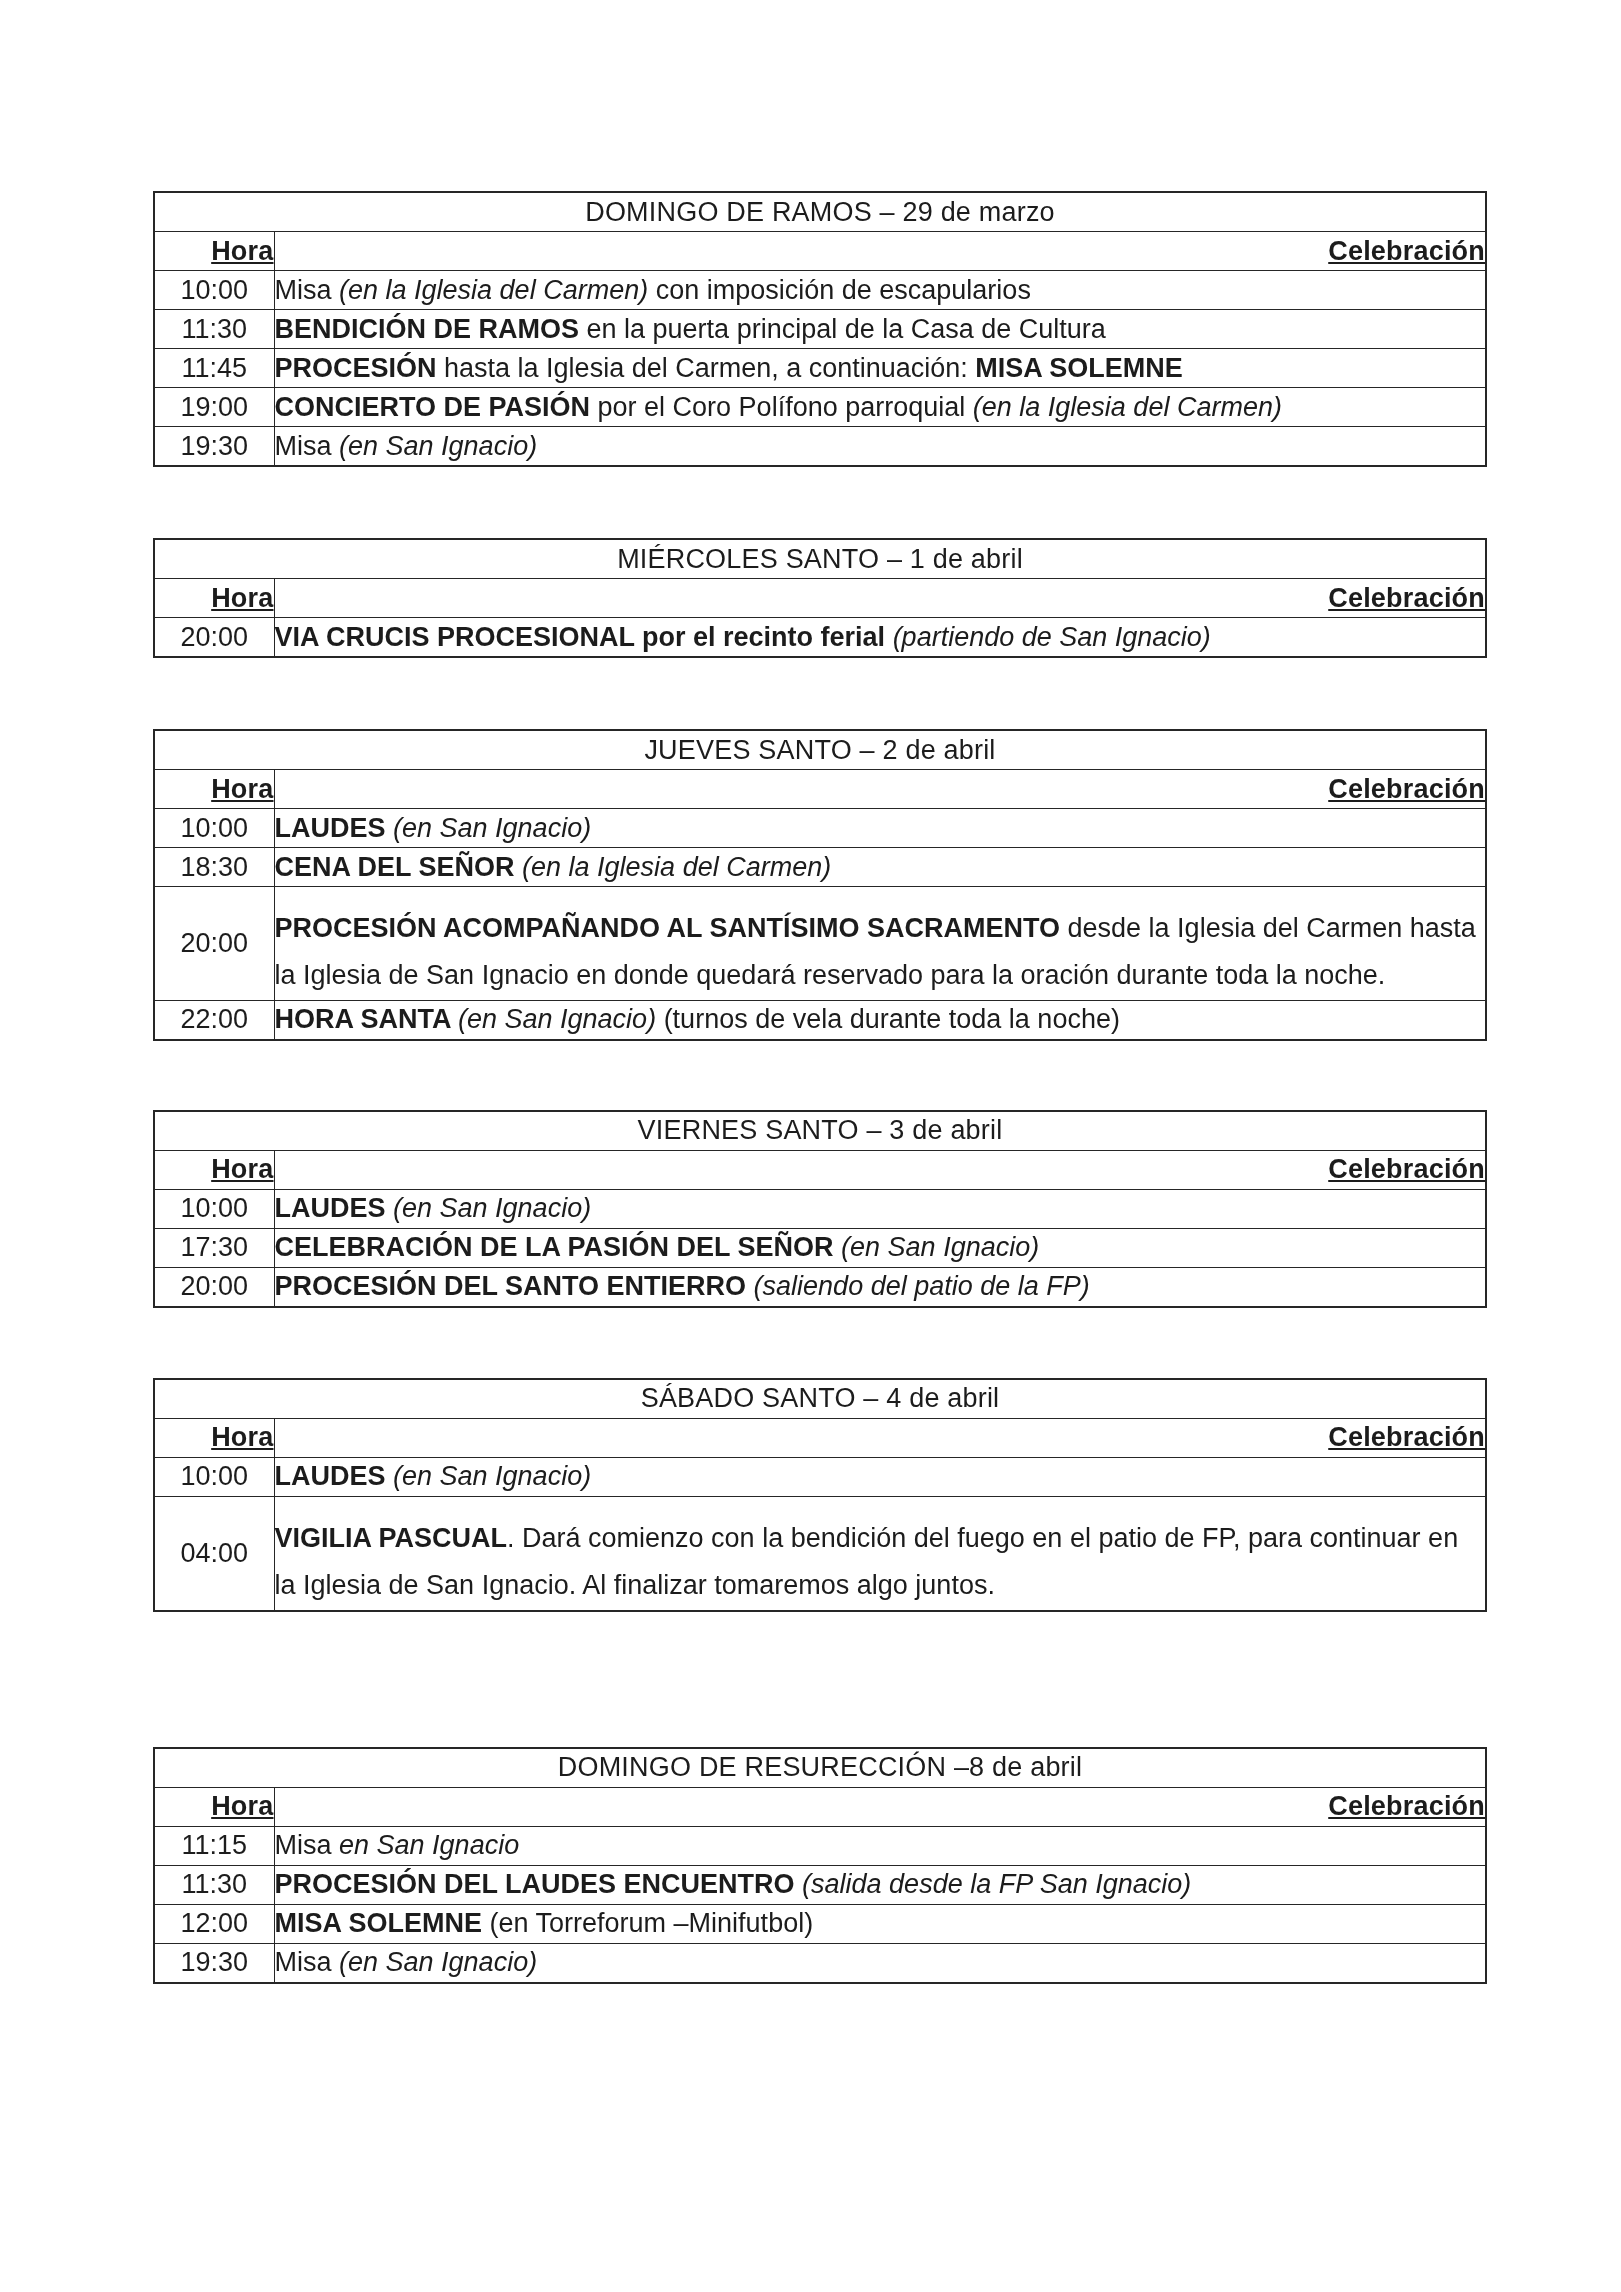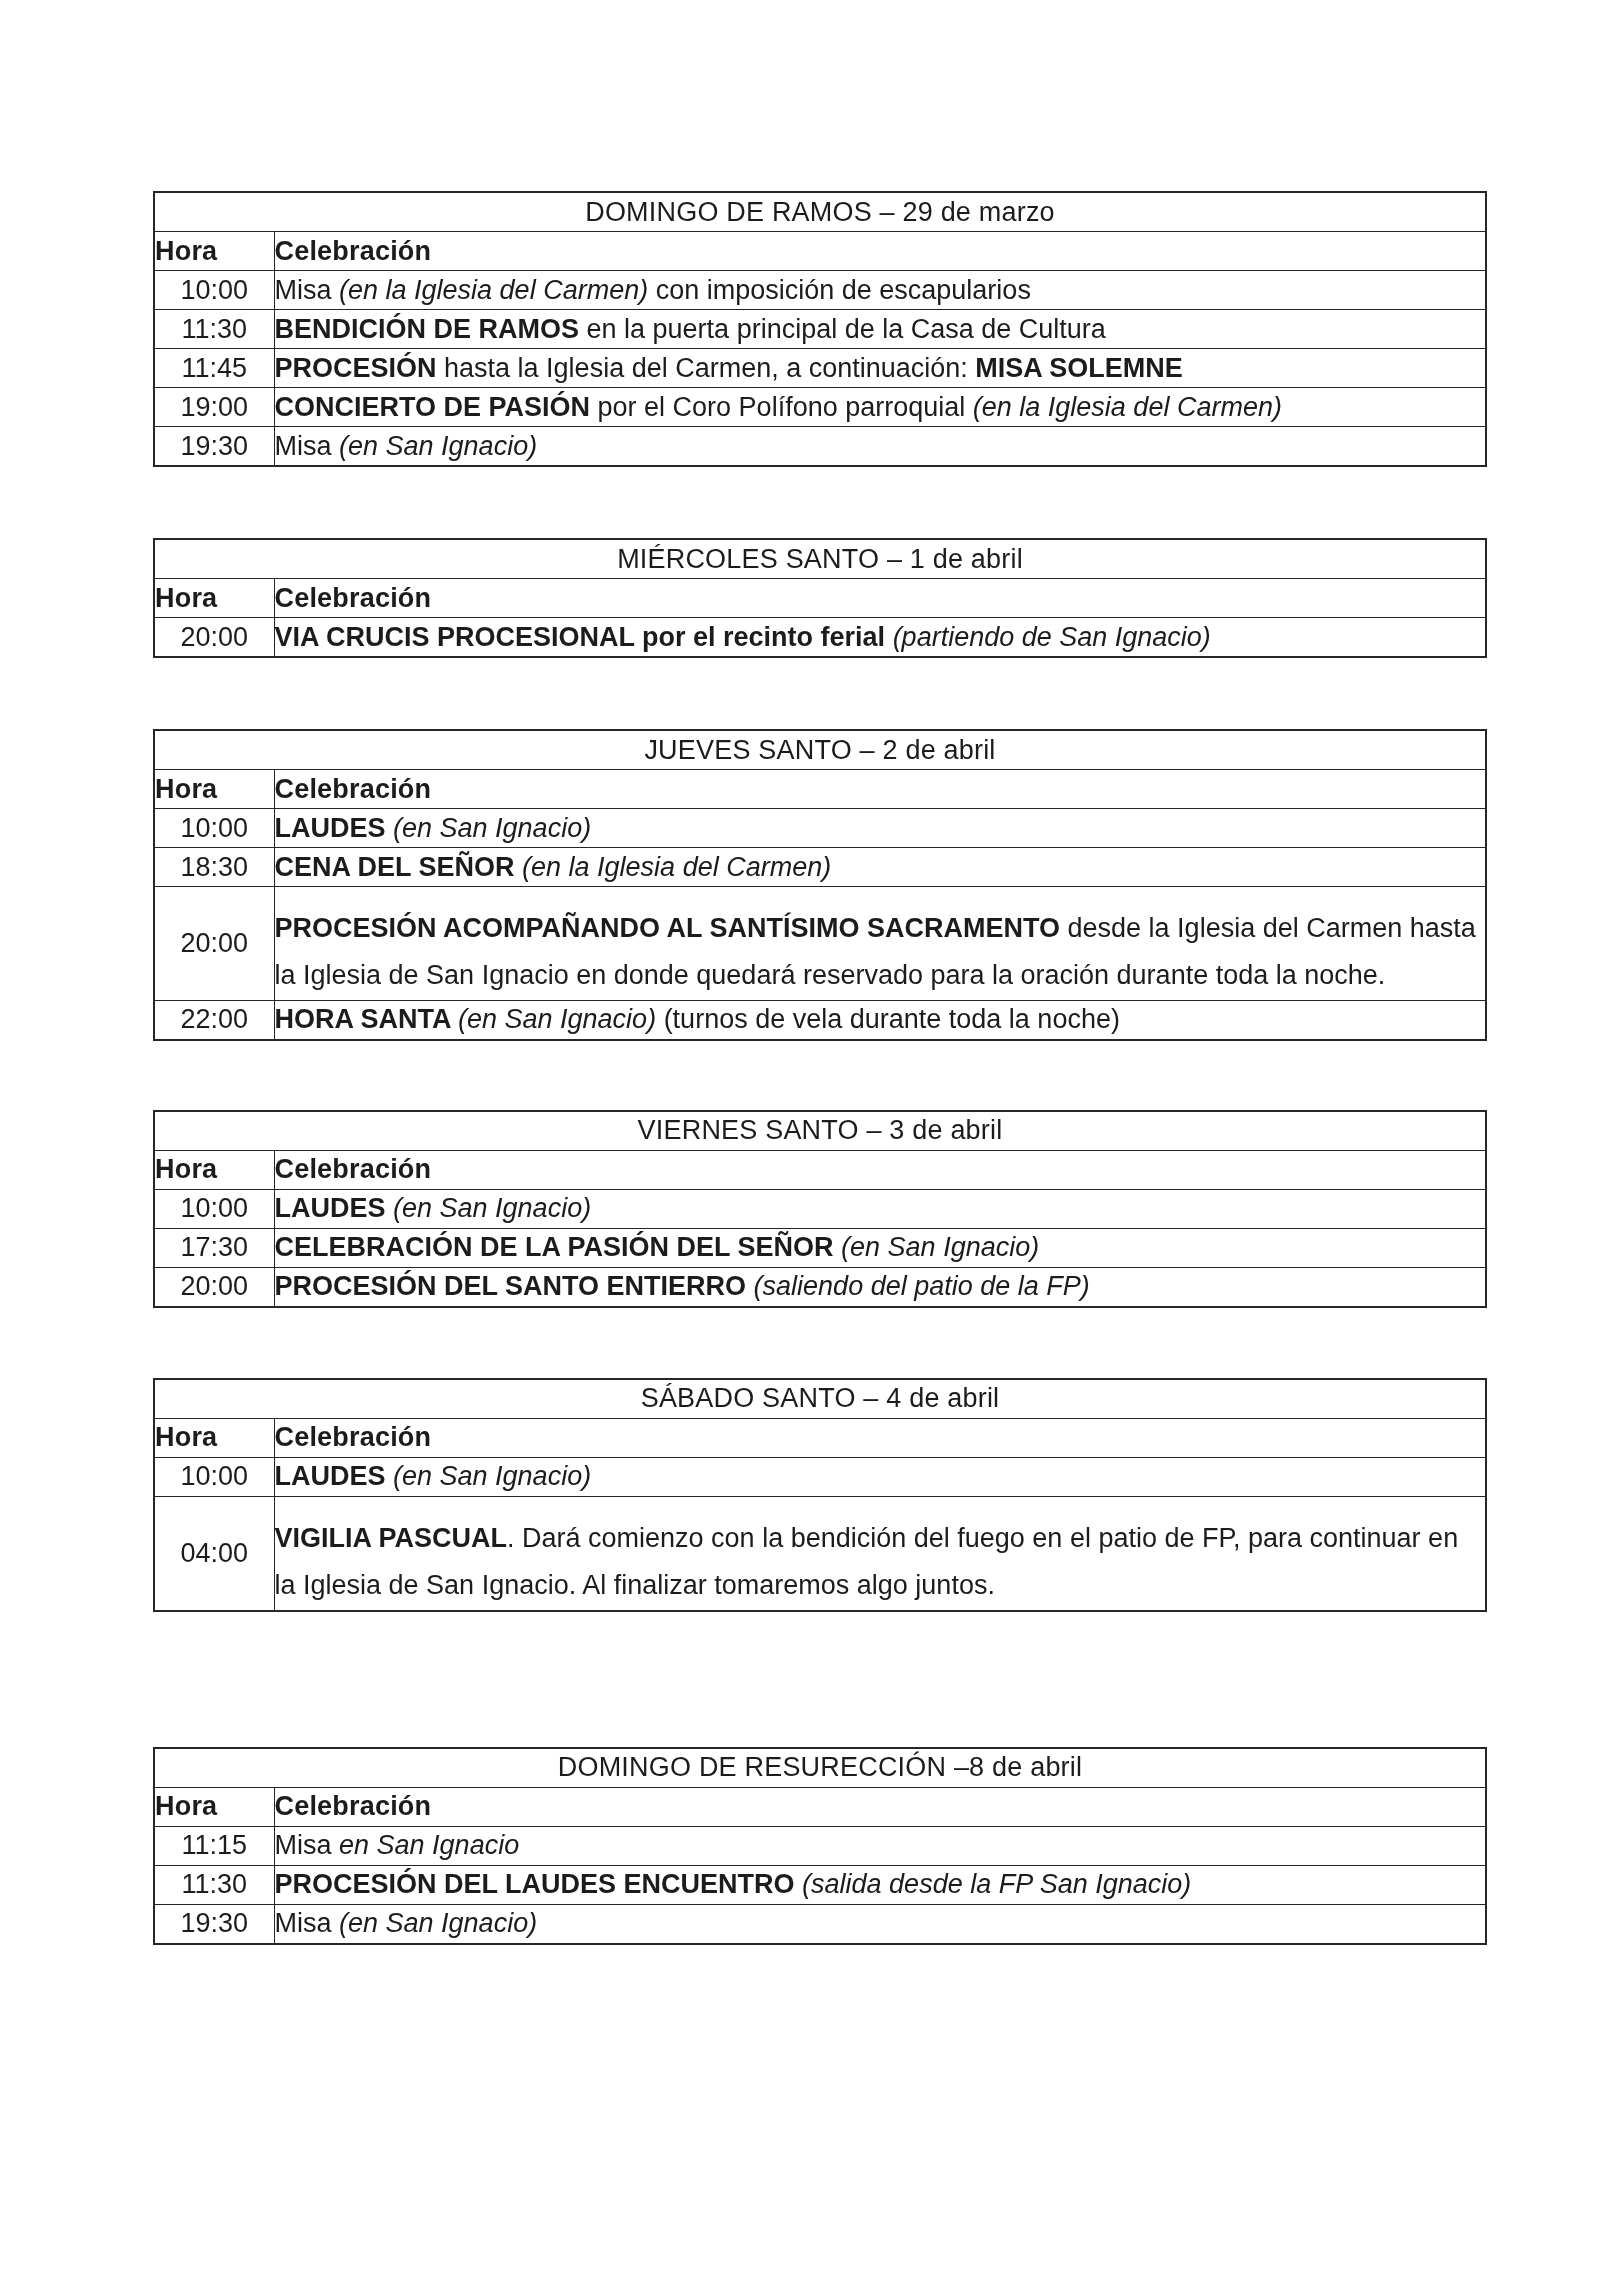--- a/index.html
+++ b/index.html
@@ -32,23 +32,24 @@
     padding: 0;
   }
   td.title-cell {
     height: 38px;
     text-align: center;
     font-weight: 400;
     letter-spacing: 0.2px;
   }
   th.hora-h, th.celeb-h {
     height: 38px;
-    text-align: left;
+    text-align: right;
     font-weight: 700;
     letter-spacing: 0.2px;
+    text-decoration: underline;
   }
   td.time-cell {
     height: 38px;
     text-align: center;
     font-weight: 400;
     margin-left: 41px;
   }
   td.celeb-cell {
     height: 38px;
     text-align: left;
@@ -232,20 +233,24 @@
     </tr>
     <tr>
       <td class="time-cell">11:15</td>
       <td class="celeb-cell"><span class="r">Misa </span><span class="i">en San Ignacio</span></td>
     </tr>
     <tr>
       <td class="time-cell">11:30</td>
       <td class="celeb-cell"><span class="b">PROCESIÓN DEL LAUDES ENCUENTRO </span><span class="i">(salida desde la FP San Ignacio)</span></td>
     </tr>
     <tr>
+      <td class="time-cell">12:00</td>
+      <td class="celeb-cell"><span class="b">MISA SOLEMNE</span><span class="r"> (en Torreforum –Minifutbol)</span></td>
+    </tr>
+    <tr>
       <td class="time-cell">19:30</td>
       <td class="celeb-cell"><span class="r">Misa </span><span class="i">(en San Ignacio)</span></td>
     </tr>
   </tbody>
     </table>
 
 </div>
 
 
 </body></html>

